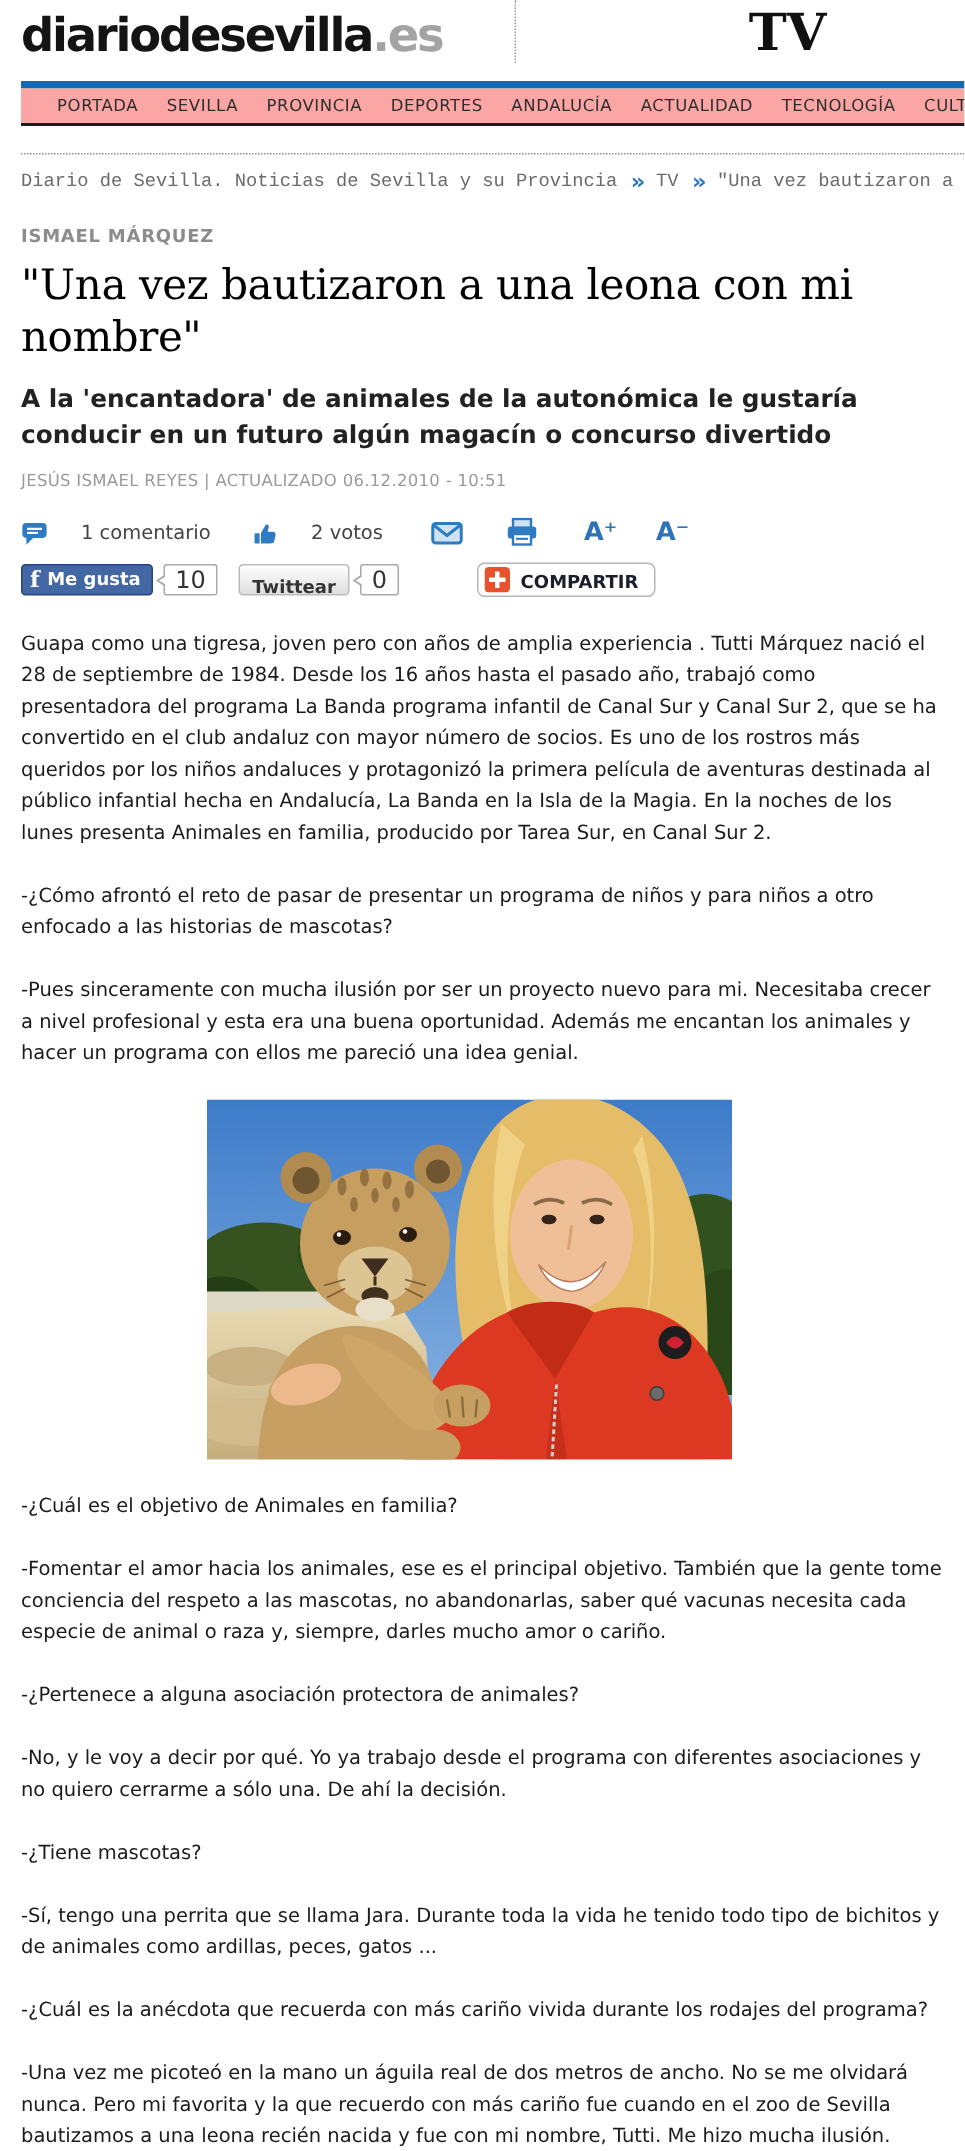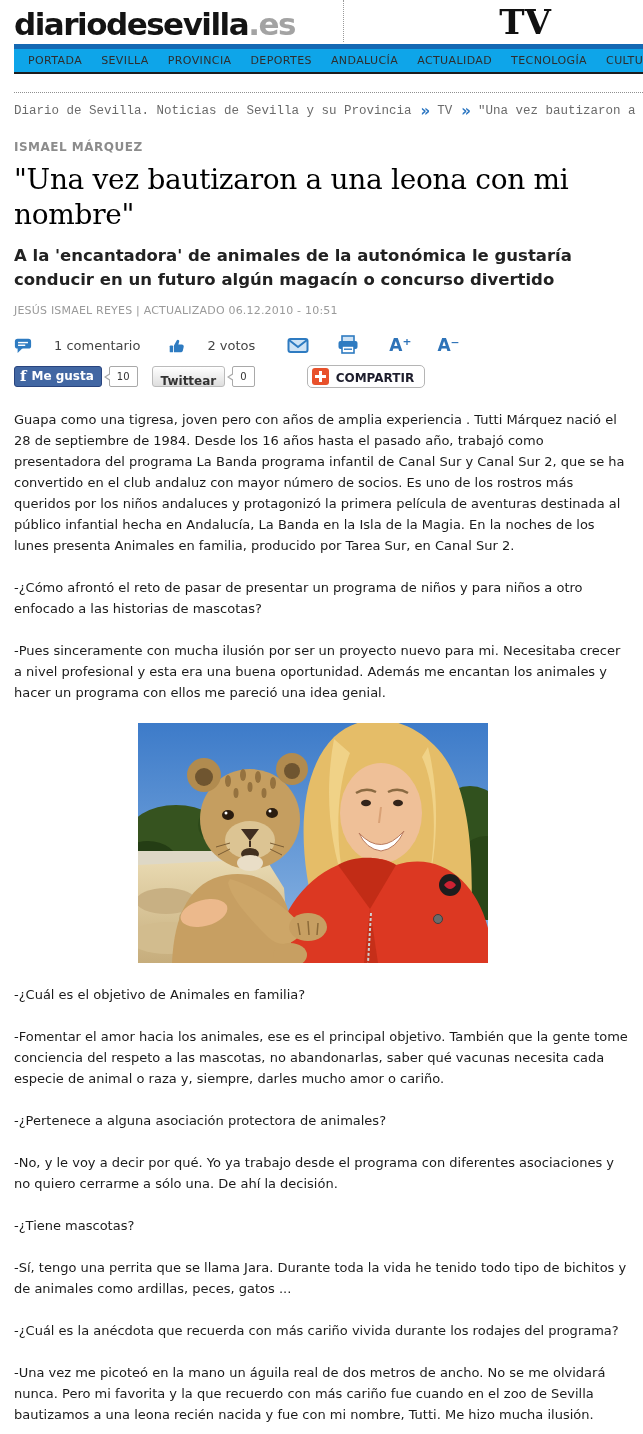--- a/index.html
+++ b/index.html
@@ -5,29 +5,29 @@
   * { margin:0; padding:0; box-sizing:border-box; }
   html,body { background:#fff; }
   body {
     width:643px;
     font-family:"DejaVu Sans","Liberation Sans",sans-serif;
     color:#1b1b1b;
     overflow-x:hidden;
   }
 
   
-  .masthead { position:relative; height:44px; padding:6px 0 0 14px; }
+  .masthead { position:relative; height:54px; padding:6px 0 0 14px; }
   .logo { font-size:31px; font-weight:bold; letter-spacing:-1.5px; color:#141414; line-height:36px; cursor:pointer; display:inline-block; }
   .logo .suffix { color:#a3a3a3; }
   .head-divider { position:absolute; left:343px; top:0; height:42px; border-left:1px dotted #9a9a9a; }
   .section-name { position:absolute; left:470px; top:2px; width:110px; text-align:center;
     font-family:"DejaVu Serif","Liberation Serif",serif; font-size:34px; font-weight:700; color:#101010; }
   .blue-bar { margin-left:14px; height:5px; background:#1569b3; }
-  .main-nav { margin-left:14px; height:25px; background:#0ea5e9; border-bottom:2px solid #1c1c1c;
-    display:flex; gap:19px; padding-left:14px; align-items:center; white-space:nowrap; overflow:hidden; }
+  .main-nav { margin-left:14px; height:25px; background:#fca5a5; border-bottom:2px solid #1c1c1c;
+    display:flex; gap:19px; padding-left:24px; align-items:center; white-space:nowrap; overflow:hidden; }
   .main-nav .nav-item { font-size:11px; letter-spacing:.4px; color:#2e2e2e; cursor:pointer; flex:0 0 auto; }
 
   .dotted-rule { margin:18px 0 0 14px; border-top:1px dotted #8f8f8f; }
 
   
   .breadcrumb { display:flex; align-items:center; gap:9px; white-space:nowrap; overflow:hidden;
     padding:9px 0 4px 14px; font-size:12.5px; color:#6b6b6b; }
   .crumb { cursor:pointer; flex:0 0 auto;font-family:Liberation Mono, monospace; }
   .crumb-sep { color:#2d77c2; font-weight:bold; font-size:15px; letter-spacing:-2px; flex:0 0 auto; }
 
@@ -44,21 +44,21 @@
   .social-row svg { display:block; }
   .icon-btn { cursor:pointer; display:flex; align-items:center; }
   .social-label { cursor:pointer; }
   .font-btn { color:#2e73b8; font-weight:bold; font-size:17px; cursor:pointer; line-height:18px; }
 
   .share-row { display:flex; align-items:center; margin-top:10px; padding-bottom:4px; }
   .fb-btn { display:flex; align-items:center; gap:5px; background:#4267a3; border:1px solid #29447e;
     border-radius:3px; color:#fff; font-size:12px; font-weight:bold; padding:2px 7px 3px 5px; height:21px; cursor:pointer; }
   .fb-f { font-family:"DejaVu Serif",serif; font-size:15px; font-weight:bold; line-height:14px; }
   .count-bubble { position:relative; margin-left:7px; background:#fff; border:1px solid #a9a9a9; border-radius:2px;
-    font-size:10px; color:#333; padding:1px 7px; height:21px; line-height:17px; }
+    font-size:16px; color:#333; padding:1px 7px; height:21px; line-height:17px; }
   .count-bubble::before { content:''; position:absolute; left:-6px; top:6px;
     border-top:4px solid transparent; border-bottom:4px solid transparent; border-right:6px solid #a9a9a9; }
   .count-bubble::after { content:''; position:absolute; left:-4px; top:7px;
     border-top:3px solid transparent; border-bottom:3px solid transparent; border-right:5px solid #fff; }
   .tw-btn { display:flex; align-items:center; gap:5px; margin-left:14px; height:21px;
     background:linear-gradient(#ffffff,#dedede); border:1px solid #bbb; border-radius:3px;
     font-size:12px; font-weight:bold; color:#333; padding:2px 8px; cursor:pointer;flex-direction:column; }
   .share-btn { display:flex; align-items:flex-end; gap:7px; margin-left:52px; height:23px;
     background:#fff; border:1px solid #b5b5b5; border-radius:5px; padding:2px 10px 2px 4px;
     font-size:12px; font-weight:bold; color:#1d1d2c; cursor:pointer; }

